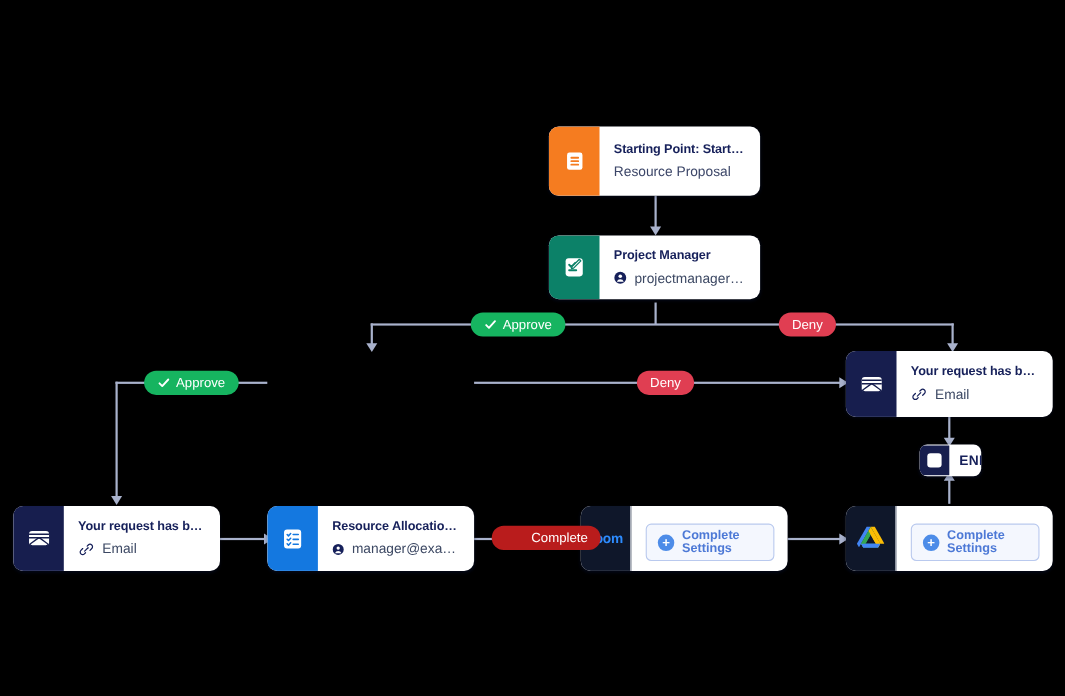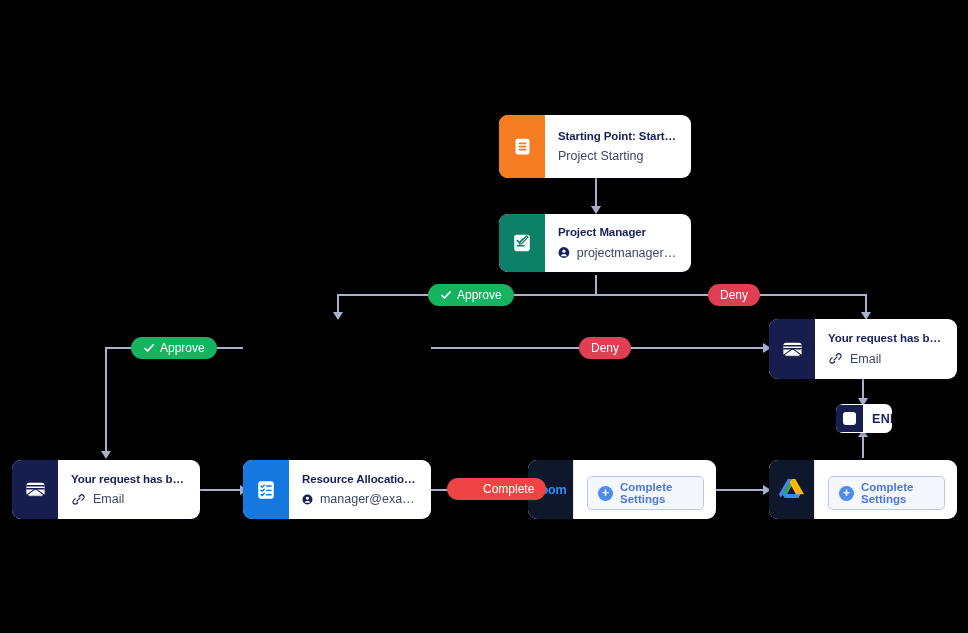--- a/index.html
+++ b/index.html
@@ -139,21 +139,21 @@
     gap: 5px;
     border-radius: 13px;
     padding: 4px 12px;
     font-size: 12px;
     color: #FFFFFF;
     white-space: nowrap;
     z-index: 5;
   }
   .pill-approve  { background: #16B460; }
   .pill-deny     { background: #E03E52; align-items: flex-end; }
-  .pill-complete { background: #ef4444; padding-left: 36px; }
+  .pill-complete { background: #b91c1c; padding-left: 36px; }
 
   
   .end-node {
     position: absolute;
     display: flex;
     align-items: center;
     background: #FFFFFF;
     border-radius: 7px;
     overflow: hidden;
     box-shadow: 0 1px 3px rgba(10,20,60,.4);
@@ -250,21 +250,21 @@
     <div class="node-icon ic-orange">
       <svg width="21" height="21" viewBox="0 0 24 24">
         <rect x="4" y="3" width="16" height="18" rx="2.5" fill="#fff"></rect>
         <rect x="7.5" y="7.5" width="9" height="1.9" rx=".9" fill="#F57C20"></rect>
         <rect x="7.5" y="11.1" width="9" height="1.9" rx=".9" fill="#F57C20"></rect>
         <rect x="7.5" y="14.7" width="9" height="1.9" rx=".9" fill="#F57C20"></rect>
       </svg>
     </div>
     <div class="node-body">
       <div class="node-title">Starting Point: Start Point</div>
-      <div class="node-sub">Project Starting</div>
+      <div class="node-sub">Resource Proposal</div>
     </div>
   </div>
 
   <div class="node" style="left:499px; top:214px; width:192px; height:58px;">
     <div class="node-icon ic-teal">
       <svg width="22" height="22" viewBox="0 0 24 24">
         <rect x="3.5" y="3" width="17" height="18" rx="3" fill="#fff"></rect>
         <path d="M7 9.5l2.2 2.2L13 7.6" stroke="#0C8168" stroke-width="1.9" fill="none" stroke-linecap="round" stroke-linejoin="round"></path>
         <path d="M7 15h7" stroke="#0C8168" stroke-width="1.9" stroke-linecap="round"></path>
         <path d="M18.6 5.6l-7.2 7.2-2.1.6.6-2.1 7.2-7.2z" fill="#fff" stroke="#0C8168" stroke-width="1.3" stroke-linejoin="round"></path>

